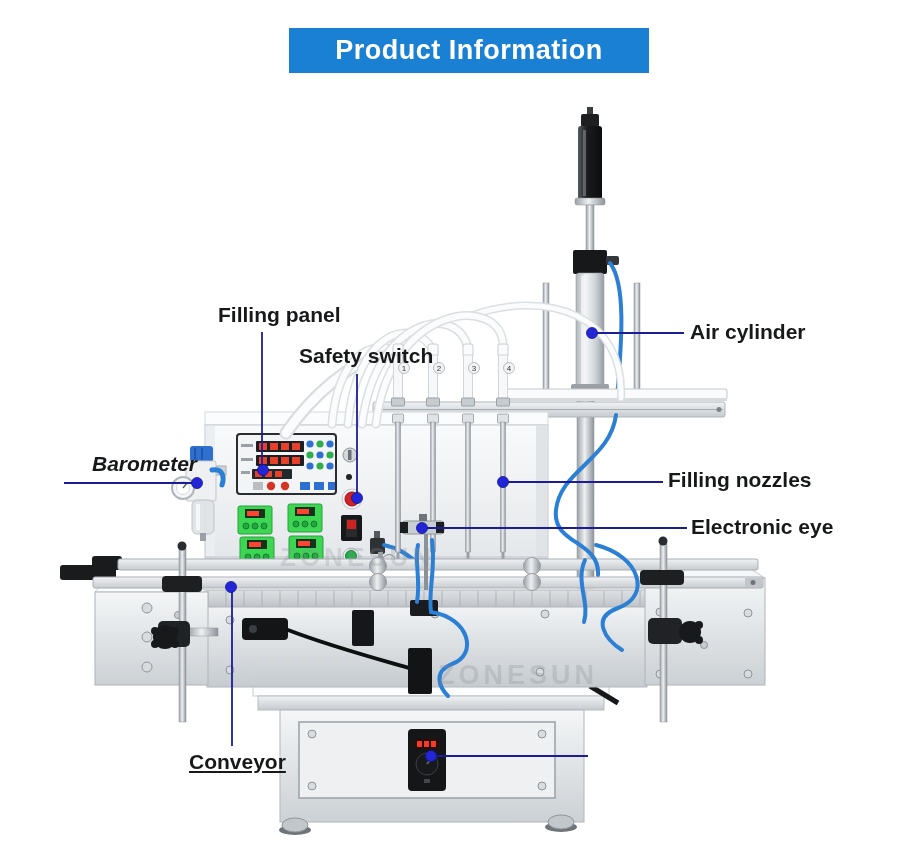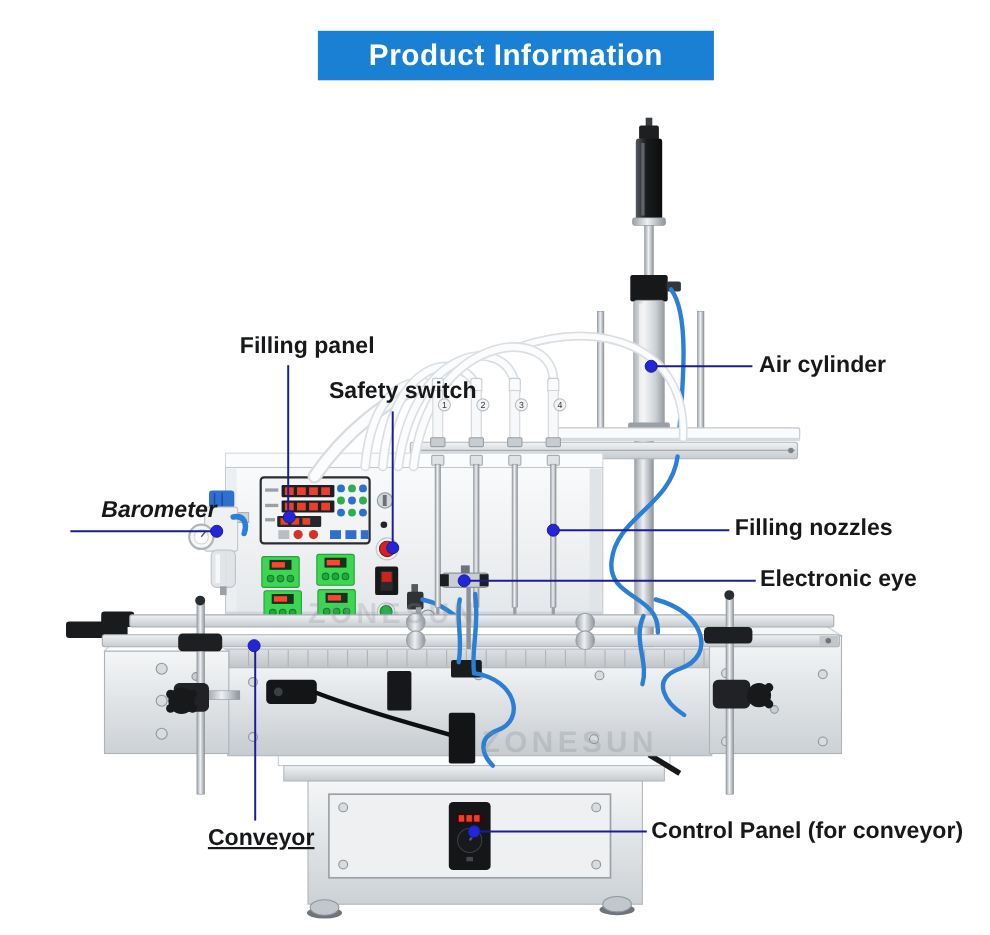--- a/index.html
+++ b/index.html
@@ -448,15 +448,14 @@
     <span>Product Information</span>
   </div>
 
   <div class="lbl" style="left:218px;top:303px;">Filling panel</div>
   <div class="lbl" style="left:268px;top:344px;margin-left:31px;">Safety switch</div>
   <div class="lbl" style="left:92px;top:452px;font-style:italic;">Barometer</div>
   <div class="lbl" style="left:690px;top:320px;">Air cylinder</div>
   <div class="lbl" style="left:668px;top:468px;">Filling nozzles</div>
   <div class="lbl" style="left:691px;top:515px;">Electronic eye</div>
   <div class="lbl" style="left:189px;top:750px;text-decoration:underline;">Conveyor</div>
-  <div class="lbl" style="left:592px;top:744px;">Control Panel (for conveyor)</div>
 
 </div>
 
 </body></html>

